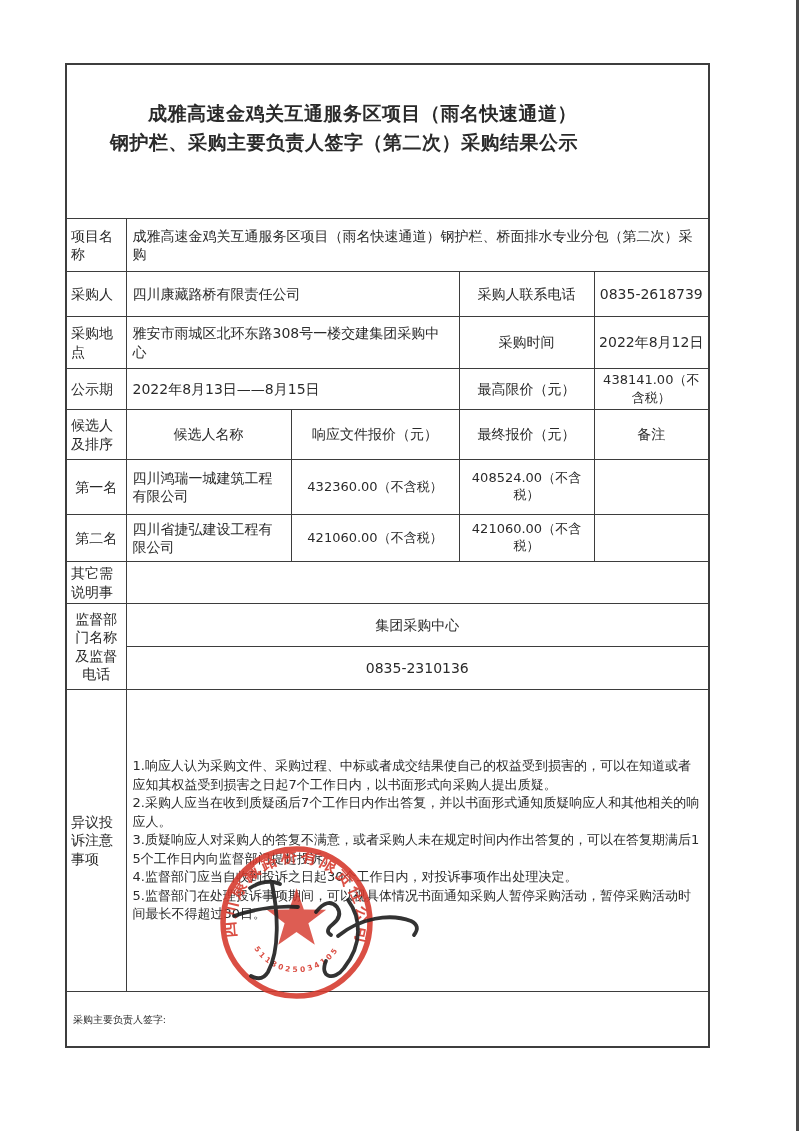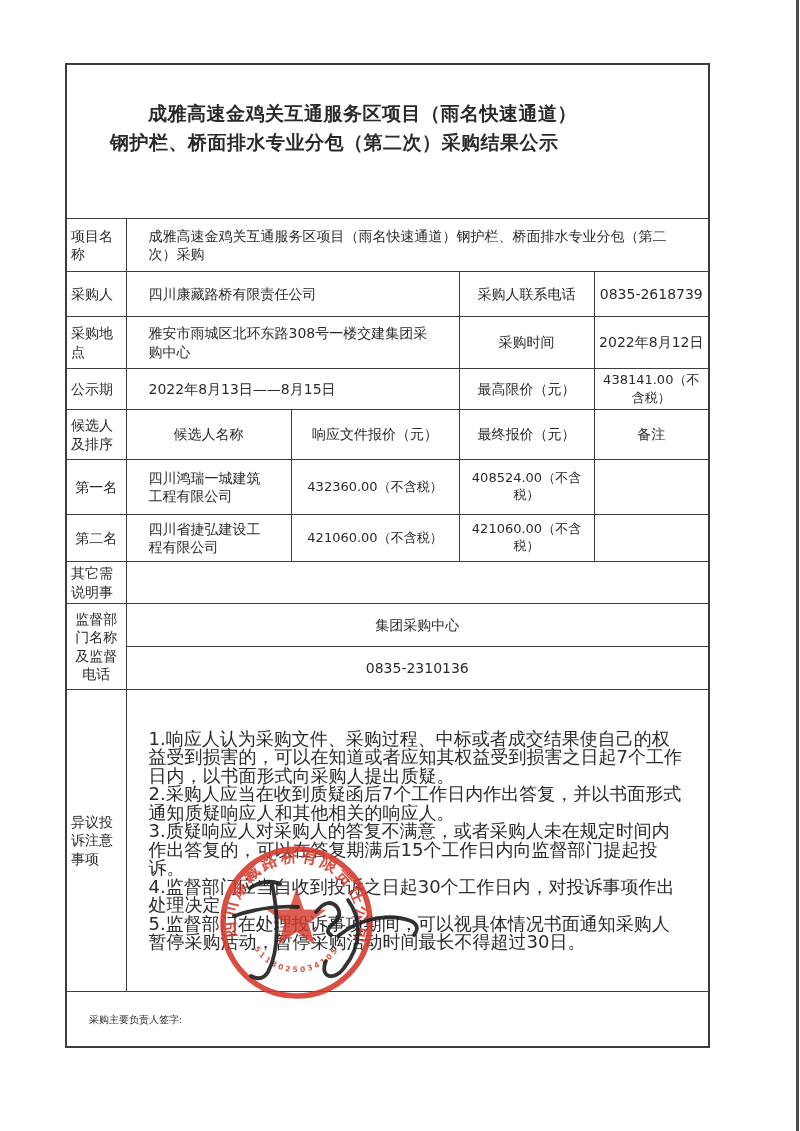--- a/index.html
+++ b/index.html
@@ -2,34 +2,34 @@
 <html><head>
 <meta charset="utf-8">
 <style>
   html,body{margin:0;padding:0;}
   body{width:800px;height:1131px;position:relative;background:#fefefe;
        font-family:"DejaVu Sans","Liberation Sans",sans-serif;color:#2a2a2a;}
   .page{position:absolute;inset:0;background:#fff;overflow:hidden;}
   .scan-edge{position:absolute;top:0;right:1px;width:3px;height:1131px;background:#4a4a4a;}
   table.doc{position:absolute;left:65px;top:63px;width:643px;border-collapse:collapse;
             table-layout:fixed;border:2px solid #3d3d3d;}
-  td{border:1.5px solid #3d3d3d;padding:2px 22px;font-size:14px;vertical-align:middle;
+  td{border:1.5px solid #3d3d3d;padding:2px 6px;font-size:14px;vertical-align:middle;
      overflow:hidden;word-break:break-all;line-height:1.3;}
   td.c{text-align:center;padding:2px 3px;}
   td.lbl{padding:2px 4px;}
   .r1 td{height:119px;padding-left:43px;} .r2 td{height:48px;} .r3 td{height:40px;} .r4 td{height:47px;}
   .r5 td{height:36px;} .r6 td{height:45px;} .r7 td{height:50px;} .r8 td{height:42px;}
   .r9 td{height:37px;} .r10 td{height:38px;margin-left:22px;} .r11 td{height:38px;}
   .r12 td{height:297px;} .r13 td{height:50px;}
   .title-cell{vertical-align:top;padding:34px 20px 0 62px;}
   .title-line{font-size:19px;font-weight:bold;line-height:29px;letter-spacing:0.5px;}
   .title-line.first{padding-left:38px;}
   .small-val{font-size:13px;line-height:1.35;border-radius:19px;}
   .price{font-size:13px;}
-  .objection-text{font-size:18px;line-height:18.5px;}
+  .objection-text{font-size:13px;line-height:18.5px;}
   .objection-text p{margin:0;}
   .sig-label{font-size:10px;font-family:Liberation Serif, serif;}
   .seal{position:absolute;left:216px;top:842px;width:161px;height:161px;opacity:0.88;}
   .signature{position:absolute;left:220px;top:858px;width:250px;height:145px;}
 </style>
 </head>
 <body>
 
 <div class="page">
 
@@ -39,21 +39,21 @@
         <col style="width:165px">
         <col style="width:168px">
       <col style="width:135px">
         <col style="width:115px">
     </colgroup>
 
     <tbody>
         <tr class="r1">
       <td colspan="5" class="title-cell">
         <div class="title-line first">成雅高速金鸡关互通服务区项目（雨名快速通道）</div>
-        <div class="title-line">钢护栏、桥面排水专业分包（第二次）采购结果公示</div>
+        <div class="title-line">钢护栏、采购主要负责人签字（第二次）采购结果公示</div>
       </td>
     </tr>
 
     <tr class="r2">
       <td class="lbl">项目名称</td>
       <td colspan="4">成雅高速金鸡关互通服务区项目（雨名快速通道）钢护栏、桥面排水专业分包（第二次）采购</td>
     </tr>
 
     <tr class="r3">
       <td class="lbl">采购人</td>

